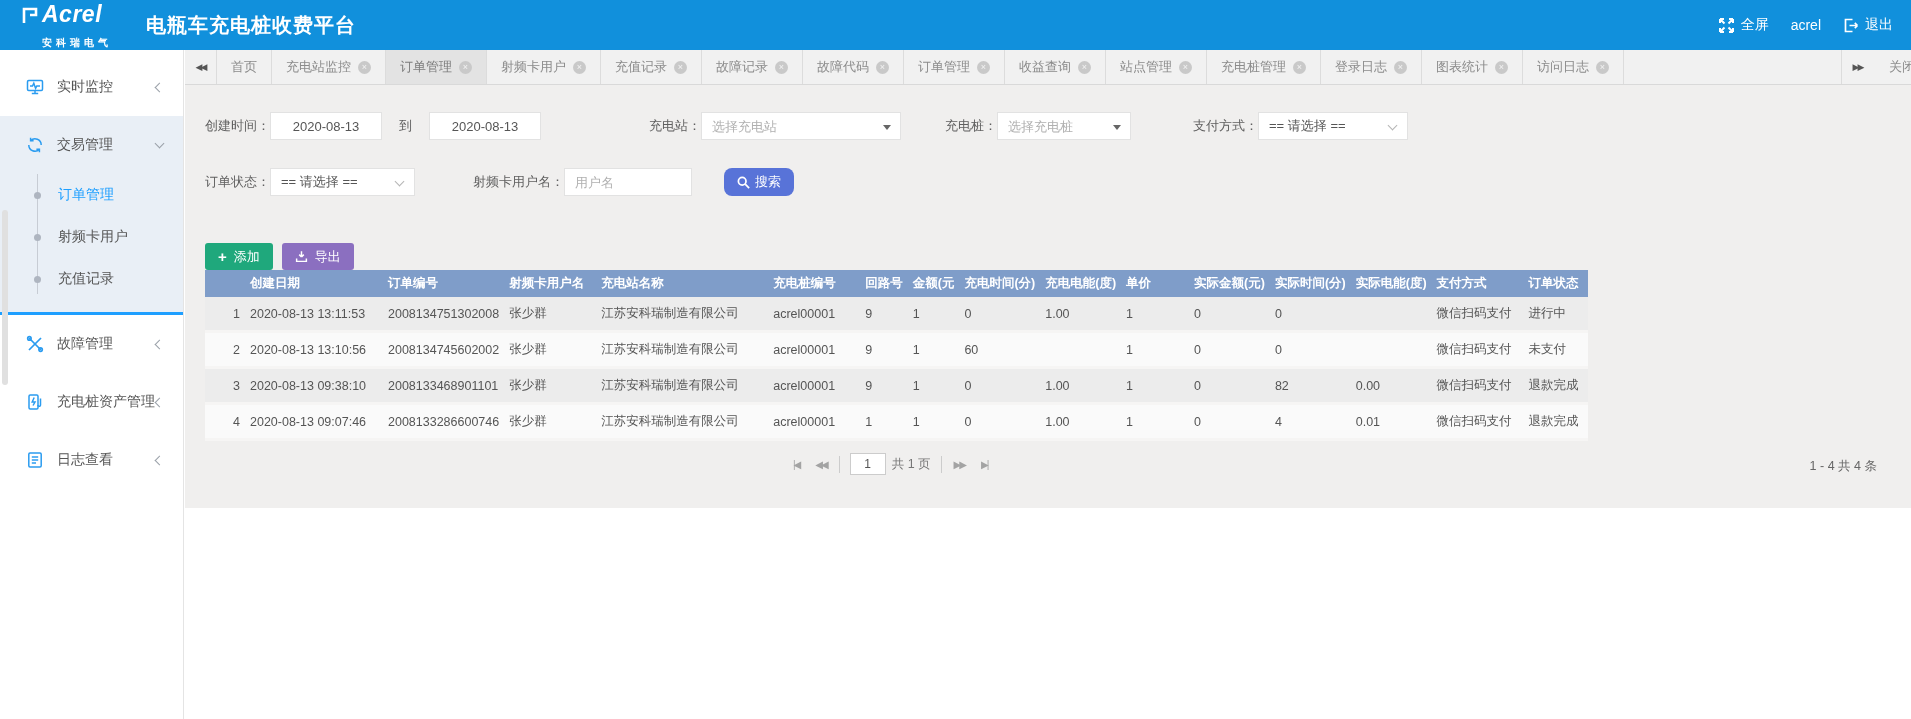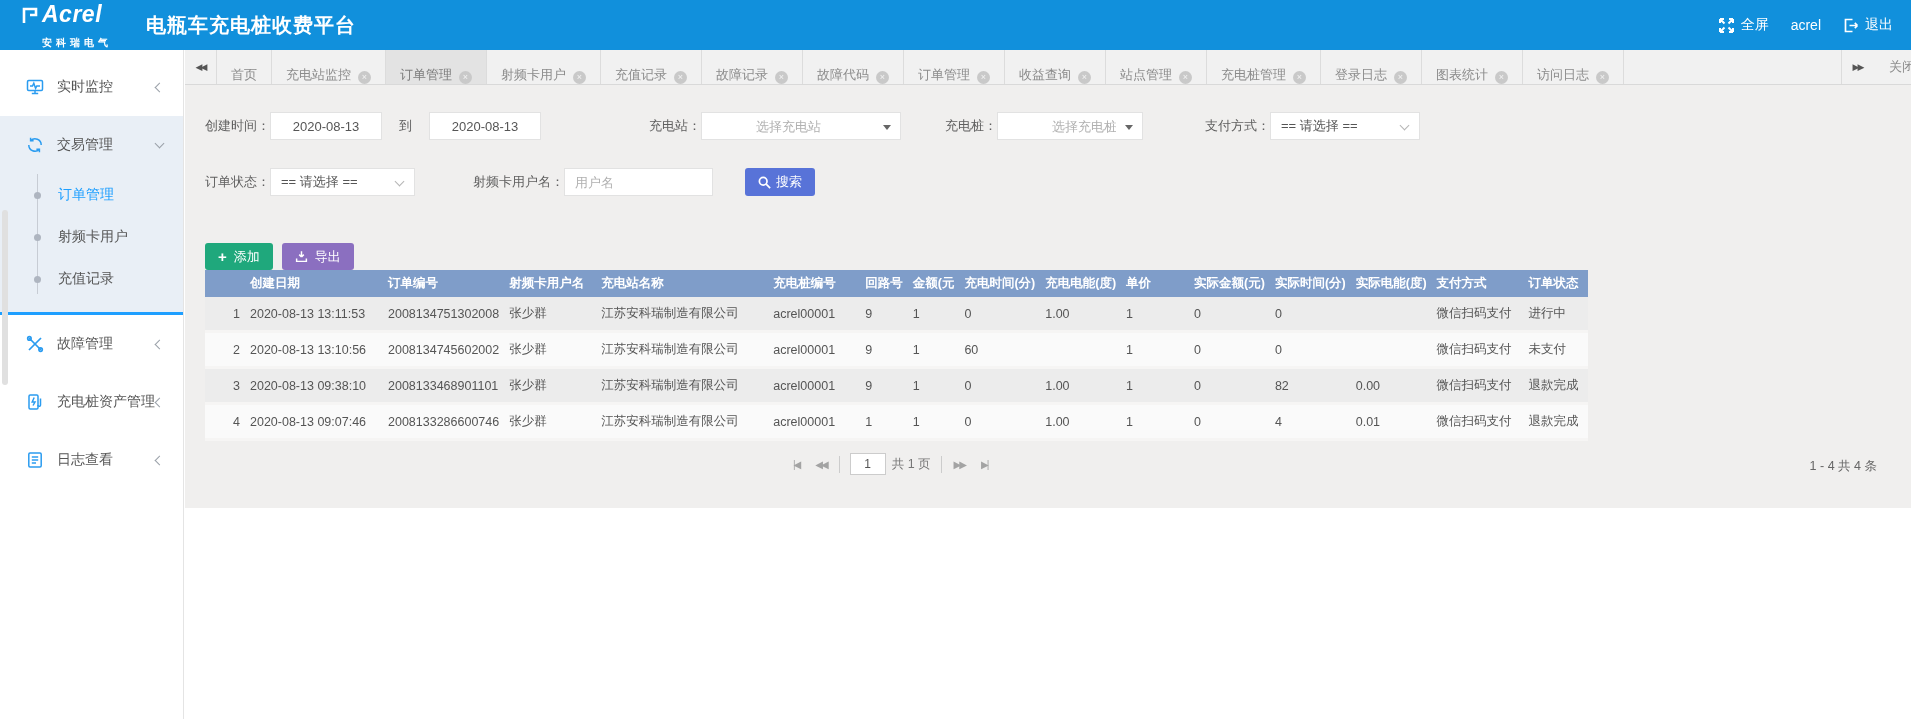--- a/index.html
+++ b/index.html
@@ -42,55 +42,55 @@
   .side-scrollbar { position:absolute; left:2px; top:160px; width:6px; height:175px;
     border-radius:3px; background:#e0e0e0; }
 
   
   .tabbar { position:absolute; left:185px; top:50px; right:-46px; height:35px;
     background:#f1f1f1; border-bottom:1px solid #d9d9d9; display:flex; align-items:stretch;
     font-size:13px; color:#8b8b8b; }
   .tab-nav { width:32px; display:flex; align-items:center; justify-content:center;
     color:#555; font-size:9px; letter-spacing:-2px; cursor:pointer; border-right:1px solid #dcdcdc; }
   .tab-nav.right { border-right:none; border-left:1px solid #dcdcdc; }
-  .tab { display:flex; align-items:flex-end; padding:0 14px; border-right:1px solid #dcdcdc;
+  .tab { display:flex; align-items:center; padding:0 14px; border-right:1px solid #dcdcdc;
     white-space:nowrap; cursor:pointer; }
   .tab.active { background:#e3e3e3; color:#7c7c7c; }
   .tab-close { width:13px; height:13px; border-radius:50%; background:#c9c9c9; color:#f4f4f4;
     font-size:9px; line-height:13px; text-align:center; margin-left:7px; cursor:pointer; }
   .tab-spacer { flex:1; }
   .close-actions { display:flex; align-items:center; padding:0 16px; white-space:nowrap; cursor:pointer; }
 
   
   .content { position:absolute; left:185px; top:85px; right:0; bottom:0; background:#fff; }
   .panel { width:100%; height:423px; background:#f0efee; padding:27px 0 0 20px; position:relative; }
 
   .frow { display:flex; align-items:center; height:28px; font-size:13px; color:#5f5f5f; }
   .frow.second { margin-top:28px; }
   .inp, .combo, .sel { height:28px; background:#fff; border:1px solid #e2e2e2; font-size:13px; color:#555; }
   input.inp { outline:none; }
   input::placeholder { color:#b0b0b0; }
   .date-inp { width:112px; text-align:center; }
   .lbl { white-space:nowrap; }
   .to-lbl { margin:0 17px; }
   .combo { position:relative; display:flex; align-items:center; }
-  .combo input { border:none; outline:none; height:100%; width:100%; padding:0 26px 0 10px; font-size:13px; color:#701a75; background:transparent;margin-left:44px; }
+  .combo input { border:none; outline:none; height:100%; width:100%; padding:0 26px 0 10px; font-size:13px; color:#701a75; background:transparent; }
   .combo .tri { position:absolute; right:9px; top:12px; width:0; height:0;
     border-left:4px solid transparent; border-right:4px solid transparent; border-top:5px solid #666; }
   .sel { position:relative; display:flex; align-items:center; padding-left:10px; }
   .sel .chev2 { position:absolute; right:11px; top:9px; width:7px; height:7px;
     border-right:1px solid #b5b5b5; border-bottom:1px solid #b5b5b5; transform:rotate(45deg); }
   .ml-station { margin-left:108px; } .w-station { width:200px; }
-  .ml-pile { margin-left:44px; }    .w-pile { width:146px; }
+  .ml-pile { margin-left:44px; }    .w-pile { width:134px; }
   .ml-pay { margin-left:62px; }     .w-pay { width:150px; }
   .w-status { width:145px; }
-  .ml-user { margin-left:58px; }    .w-user { width:149px; padding:0 10px; }
+  .ml-user { margin-left:58px; }    .w-user { width:128px; padding:0 10px; }
 
   .btn { display:inline-flex; align-items:center; justify-content:center; color:#fff;
-    border:none; border-radius:3px; cursor:pointer; font-size:13px; }
+    border:none; border-radius:8px; cursor:pointer; font-size:13px; }
   .search-btn { height:28px; padding:0 13px; background:#5873d8; margin-left:32px; }
   .search-btn svg { margin-right:5px; }
   .toolbar { margin-top:47px; display:flex; }
   .add-btn { height:27px; padding:0 13px; background:#1fa87c; border-radius:3px; }
   .export-btn { height:27px; padding:0 13px; background:#8b6fc0; border-radius:3px; margin-left:9px; }
   .add-btn .bico, .export-btn .bico { margin-right:7px; display:flex; }
   .plus-glyph { font-size:15px; font-weight:bold; line-height:1; }
 
   
   table.grid { border-collapse:separate; border-spacing:0; table-layout:fixed; }

